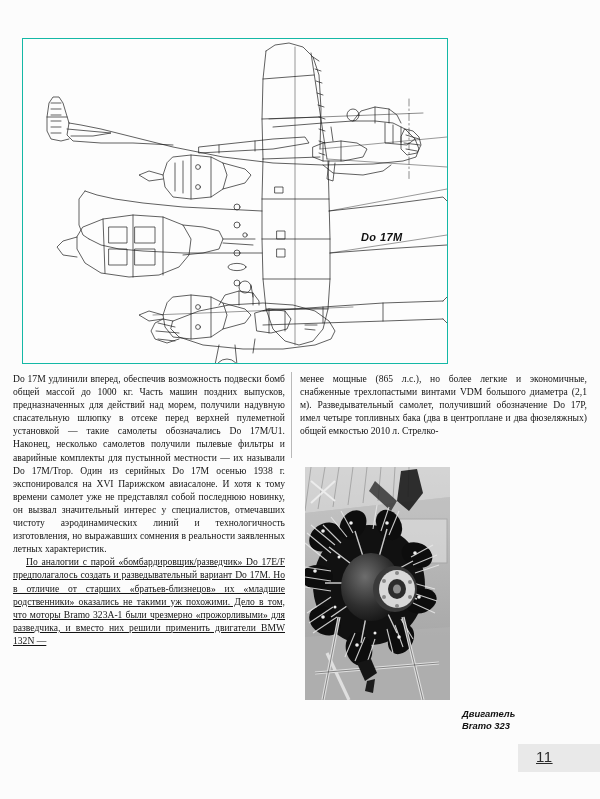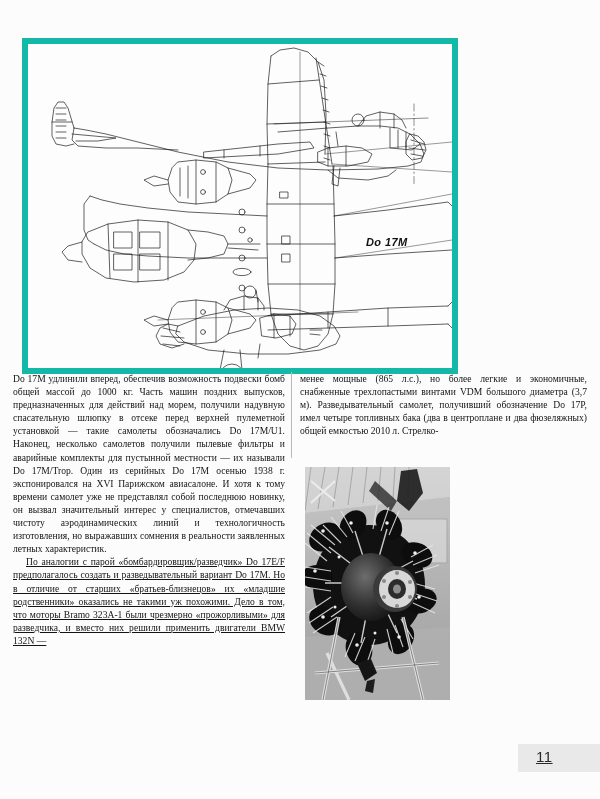--- a/index.html
+++ b/index.html
@@ -9,21 +9,21 @@
     font-family:"Liberation Serif", serif;
     color:#1a1a1a;
     overflow:hidden;
     position:relative;
   }
   .page{position:absolute;inset:0;background:#fcfcfc;}
 
   
   .drawing-block{
     position:absolute;left:22px;top:38px;width:424px;height:324px;
-    border:6px solid #14b8a6;
+    border:1px solid #14b8a6;
     background:#fdfdfd;
     overflow:hidden;
   }
   .drawing-block svg{display:block;}
 
   .plane-label{
     position:absolute;left:338px;top:192px;
     font-family:"Liberation Sans", sans-serif;
     font-weight:bold;font-style:italic;font-size:11px;
     letter-spacing:.4px;color:#111;
@@ -212,21 +212,21 @@
   </div>
 
   <div class="col-divider"></div>
 
   <div class="col col-left">
     <p>Do 17M удлинили вперед, обеспечив возможность подвески бомб общей массой до 1000 кг. Часть машин поздних выпусков, предназначенных для действий над морем, получили надувную спасательную шлюпку в отсеке перед верхней пулеметной установкой — такие самолеты обозначались Do 17M/U1. Наконец, несколько самолетов получили пылевые фильтры и аварийные комплекты для пустынной местности — их называли Do 17M/Trop. Один из серийных Do 17M осенью 1938 г. экспонировался на XVI Парижском авиасалоне. И хотя к тому времени самолет уже не представлял собой последнюю новинку, он вызвал значительный интерес у специалистов, отмечавших чистоту аэродинамических линий и технологичность изготовления, но выражавших сомнения в реальности заявленных летных характеристик.</p>
     <p>По аналогии с парой «бомбардировщик/разведчик» Do 17E/F предполагалось создать и разведывательный вариант Do 17M. Но в отличие от старших «братьев-близнецов» их «младшие родственники» оказались не такими уж похожими. Дело в том, что моторы Bramo 323A-1 были чрезмерно «прожорливыми» для разведчика, и вместо них решили применить двигатели BMW 132N —</p>
   </div>
 
   <div class="col col-right">
-    <p>менее мощные (865 л.с.), но более легкие и экономичные, снабженные трехлопастыми винтами VDM большого диаметра (3,7 м). Разведывательный самолет, получивший обозначение Do 17P, имел четыре топливных бака (два в центроплане и два фюзеляжных) общей емкостью 2010 л. Стрелко-</p>
+    <p>менее мощные (865 л.с.), но более легкие и экономичные, снабженные трехлопастыми винтами VDM большого диаметра (2,1 м). Разведывательный самолет, получивший обозначение Do 17P, имел четыре топливных бака (два в центроплане и два фюзеляжных) общей емкостью 2010 л. Стрелко-</p>
   </div>
 
   <div class="photo">
     <svg width="145" height="233" viewBox="0 0 145 233">
       <defs>
         <linearGradient id="bg" x1="0" y1="0" x2="0" y2="1">
           <stop offset="0" stop-color="#c9c9c9"></stop>
           <stop offset="0.45" stop-color="#b4b4b4"></stop>
           <stop offset="1" stop-color="#9e9e9e"></stop>
         </linearGradient>
@@ -331,17 +331,21 @@
       </g>
       <g stroke="#4a4a4a" stroke-width="1" fill="none" opacity="0.6">
         <path d="M34,150 L18,233 M98,150 L118,233 M10,206 L134,196"></path>
       </g>
 
       <path d="M52,196 L66,192 L72,206 L60,214 Z" fill="#151515"></path>
       <path d="M62,214 L70,212 L68,226 L60,224 Z" fill="#1d1d1d"></path>
     </svg>
   </div>
 
+  <div class="photo-caption">
+    <div>Двигатель</div>
+    <div>Bramo 323</div>
+  </div>
 
   <div class="folio-band"></div>
   <div class="folio">11</div>
 
 </div>
 
 </body></html>

